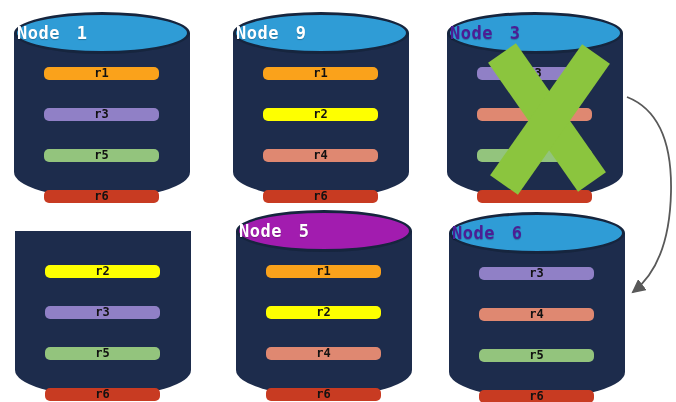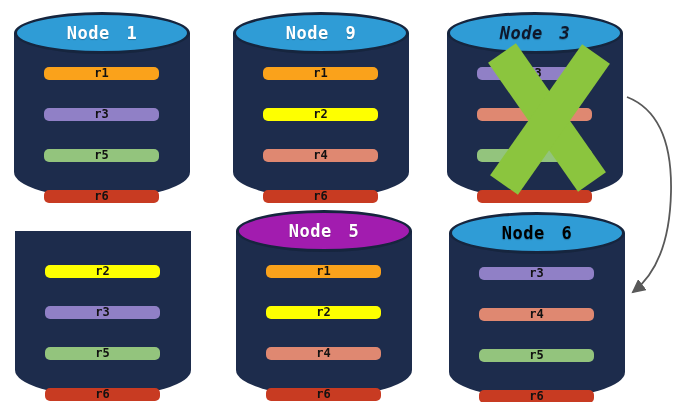--- a/index.html
+++ b/index.html
@@ -17,21 +17,21 @@
   .n6{left:449px;top:212px}
   .cyl-body{
     position:absolute;left:0;right:0;top:21px;bottom:0;
     border-radius:0 0 50% 50% / 0 0 26px 26px;
   }
   .cyl-top{
     position:absolute;left:0;right:0;top:0;height:42px;
     border-radius:50%;
     border:3px solid #16253e;
     box-sizing:border-box;
-    display:flex;align-items:center;justify-content:center;
+    display:flex;align-items:center;
   }
   .node-title{
     font-weight:bold;font-size:17px;line-height:1;
     letter-spacing:0.5px;word-spacing:6px;
     text-shadow:0 1px 1px rgba(0,0,0,0.25);
   }
   .bars{
     position:absolute;left:30px;top:55px;width:115px;
     display:flex;flex-direction:column;gap:28px;
   }
@@ -85,21 +85,21 @@
       </div>
     <div class="bar" style="background: rgb(200, 59, 34);">
         <span>r6</span>
       </div>
   </div>
 </div>
 
 <div class="node n3">
   <div class="cyl-body" style="background: rgb(29, 44, 76);"></div>
   <div class="cyl-top" style="background: rgb(47, 156, 214);">
-    <span class="node-title" style="color: #0f172a; font-style: italic;">Node 3</span>
+    <span class="node-title" style="color: #4c1d95;">Node 3</span>
   </div>
   <div class="bars">
     <div class="bar" style="background: rgb(144, 128, 198);">
         <span>r3</span>
       </div>
     <div class="bar" style="background: rgb(223, 136, 113);">
         <span></span>
       </div>
     <div class="bar" style="background: rgb(147, 196, 125);">
         <span></span>
@@ -145,21 +145,21 @@
       </div>
     <div class="bar" style="background: rgb(200, 59, 34);">
         <span>r6</span>
       </div>
   </div>
 </div>
 
 <div class="node n6">
   <div class="cyl-body" style="background: rgb(29, 44, 76);"></div>
   <div class="cyl-top" style="background: rgb(47, 156, 214);">
-    <span class="node-title" style="color: #000000;">Node 6</span>
+    <span class="node-title" style="color: #4c1d95;">Node 6</span>
   </div>
   <div class="bars">
     <div class="bar" style="background: rgb(144, 128, 198);">
         <span>r3</span>
       </div>
     <div class="bar" style="background: rgb(223, 136, 113);">
         <span>r4</span>
       </div>
     <div class="bar" style="background: rgb(147, 196, 125);">
         <span>r5</span>

